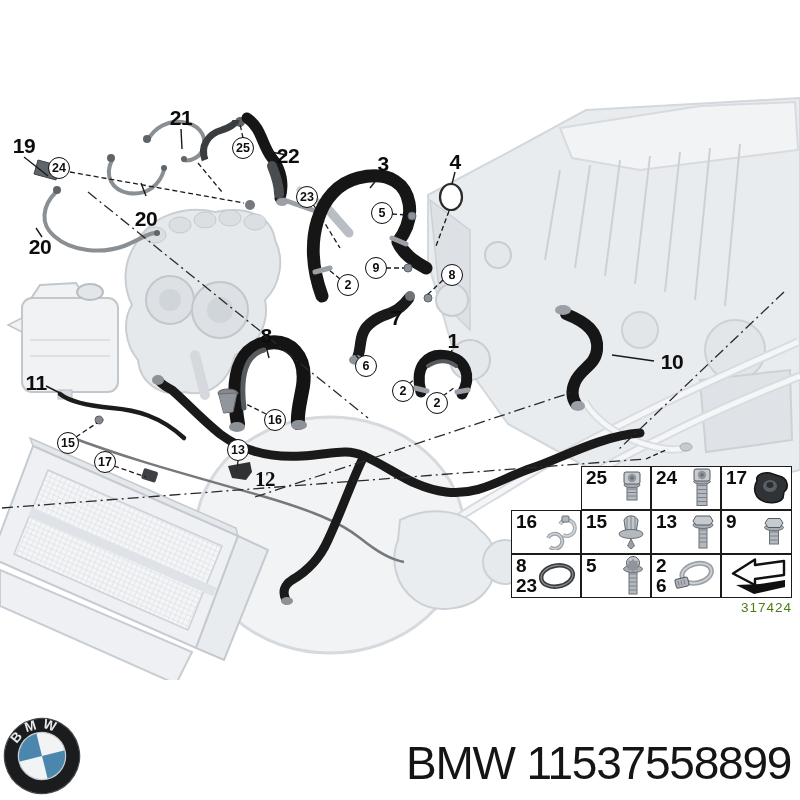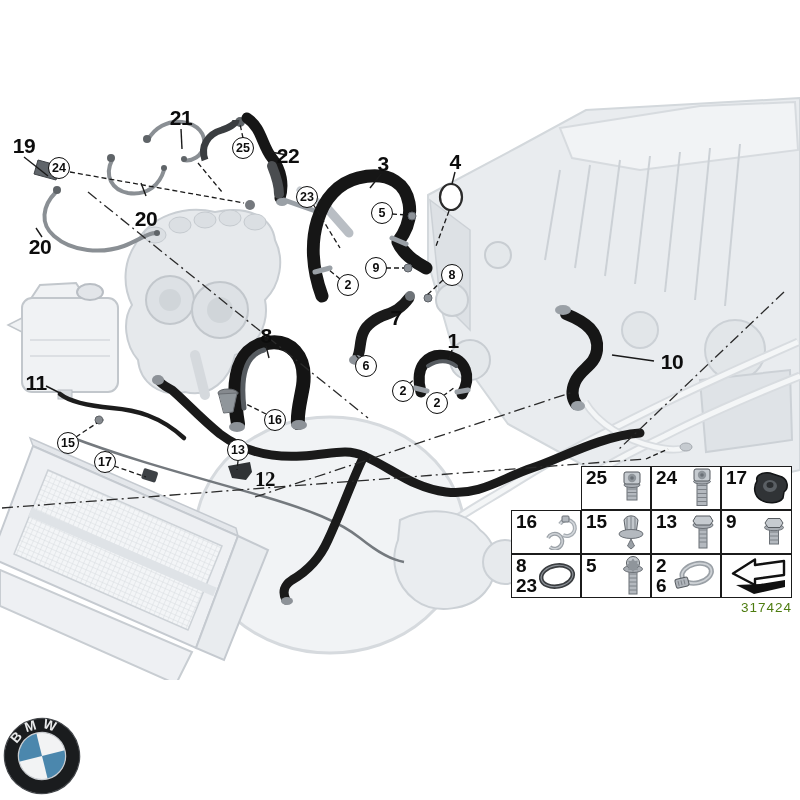--- a/index.html
+++ b/index.html
@@ -389,15 +389,19 @@
       <circle cx="50" cy="50" r="29.5" fill="#f2f3f4"></circle>
       <path d="M50,50 L20.5,50 A29.5,29.5 0 0 1 50,20.5 Z" fill="#4b87ad"></path>
       <path d="M50,50 L79.5,50 A29.5,29.5 0 0 1 50,79.5 Z" fill="#4b87ad"></path>
       <circle cx="50" cy="50" r="29.5" fill="none" stroke="#c9ccd0" stroke-width="1.5"></circle>
       <path id="logo-arc" d="M16,50 A34,34 0 0 1 84,50" fill="none" stroke="none"></path>
       <text font-size="17" font-weight="bold" fill="#e9eaeb" letter-spacing="6" font-family="Liberation Sans, sans-serif">
         <textPath href="#logo-arc" startOffset="50%" text-anchor="middle">BMW</textPath>
       </text>
     </g>
   </svg>
+  <div id="part-line">
+    <span>BMW</span>
+    <span>11537558899</span>
+  </div>
 </div>
 
 </div>
 
 </body></html>

